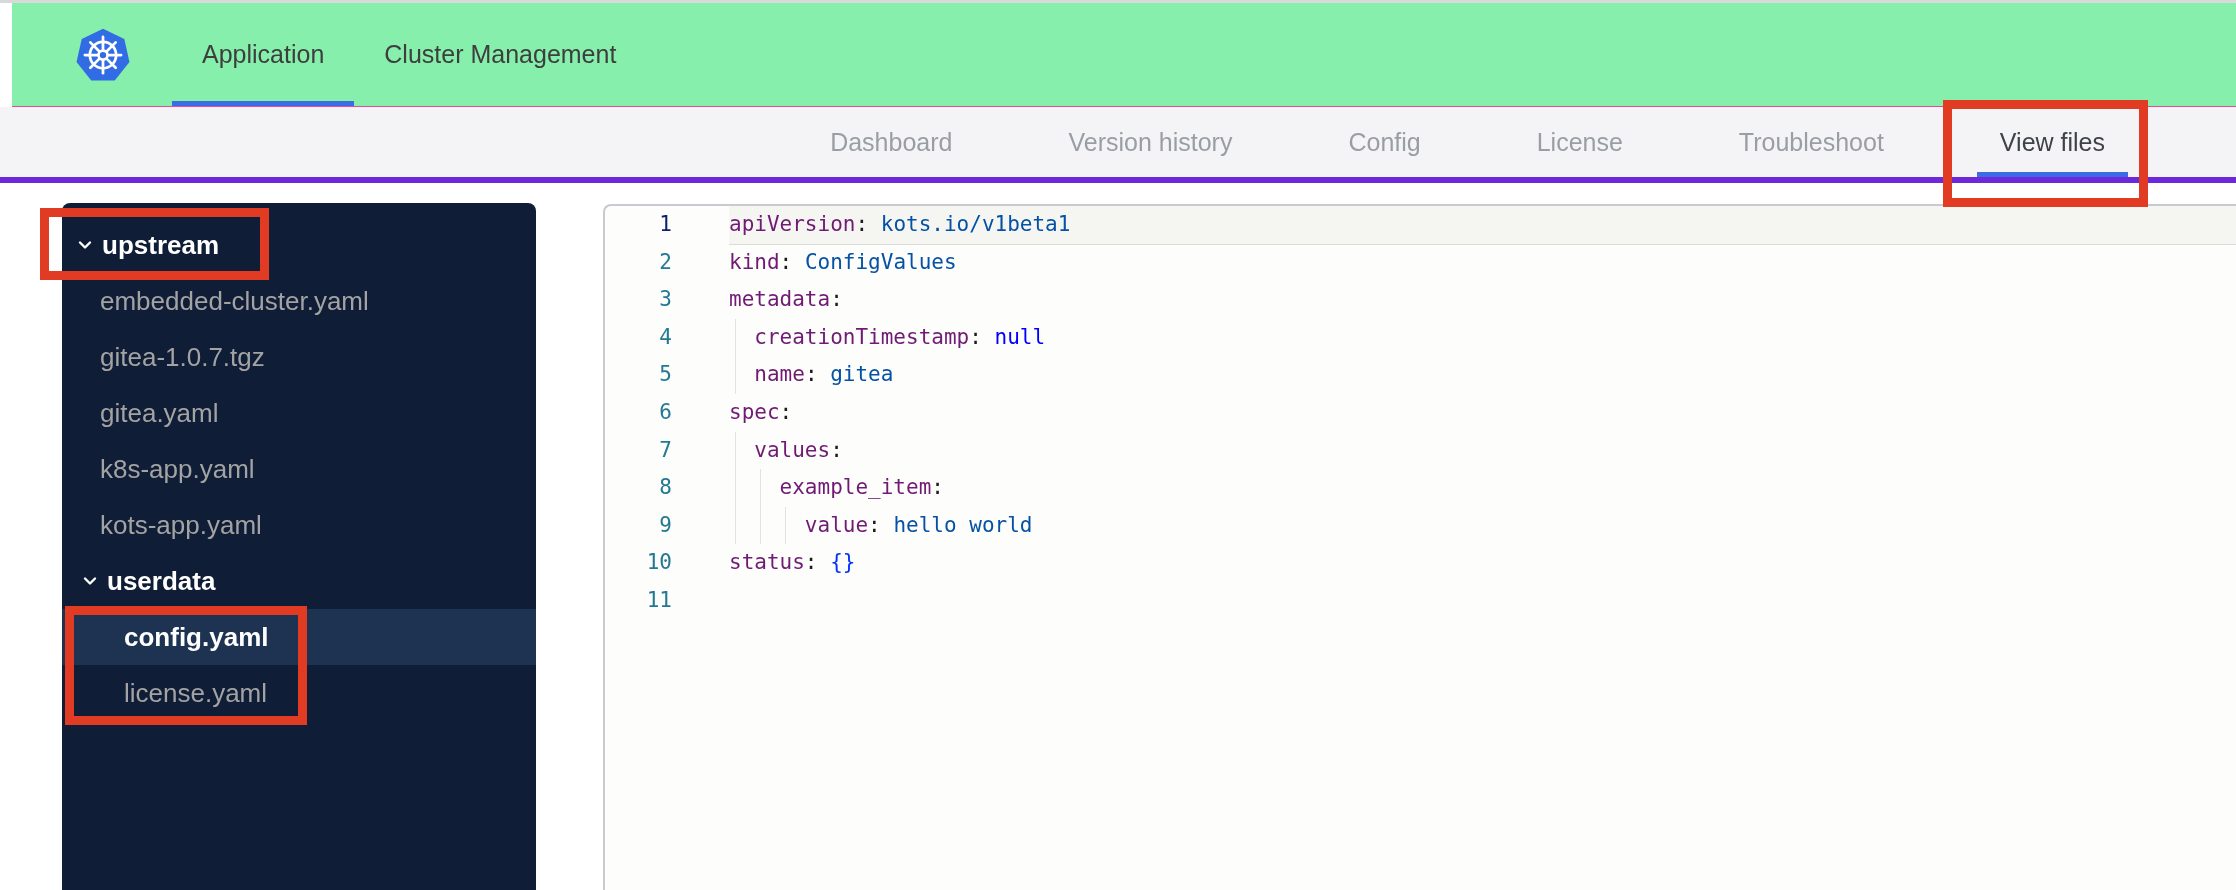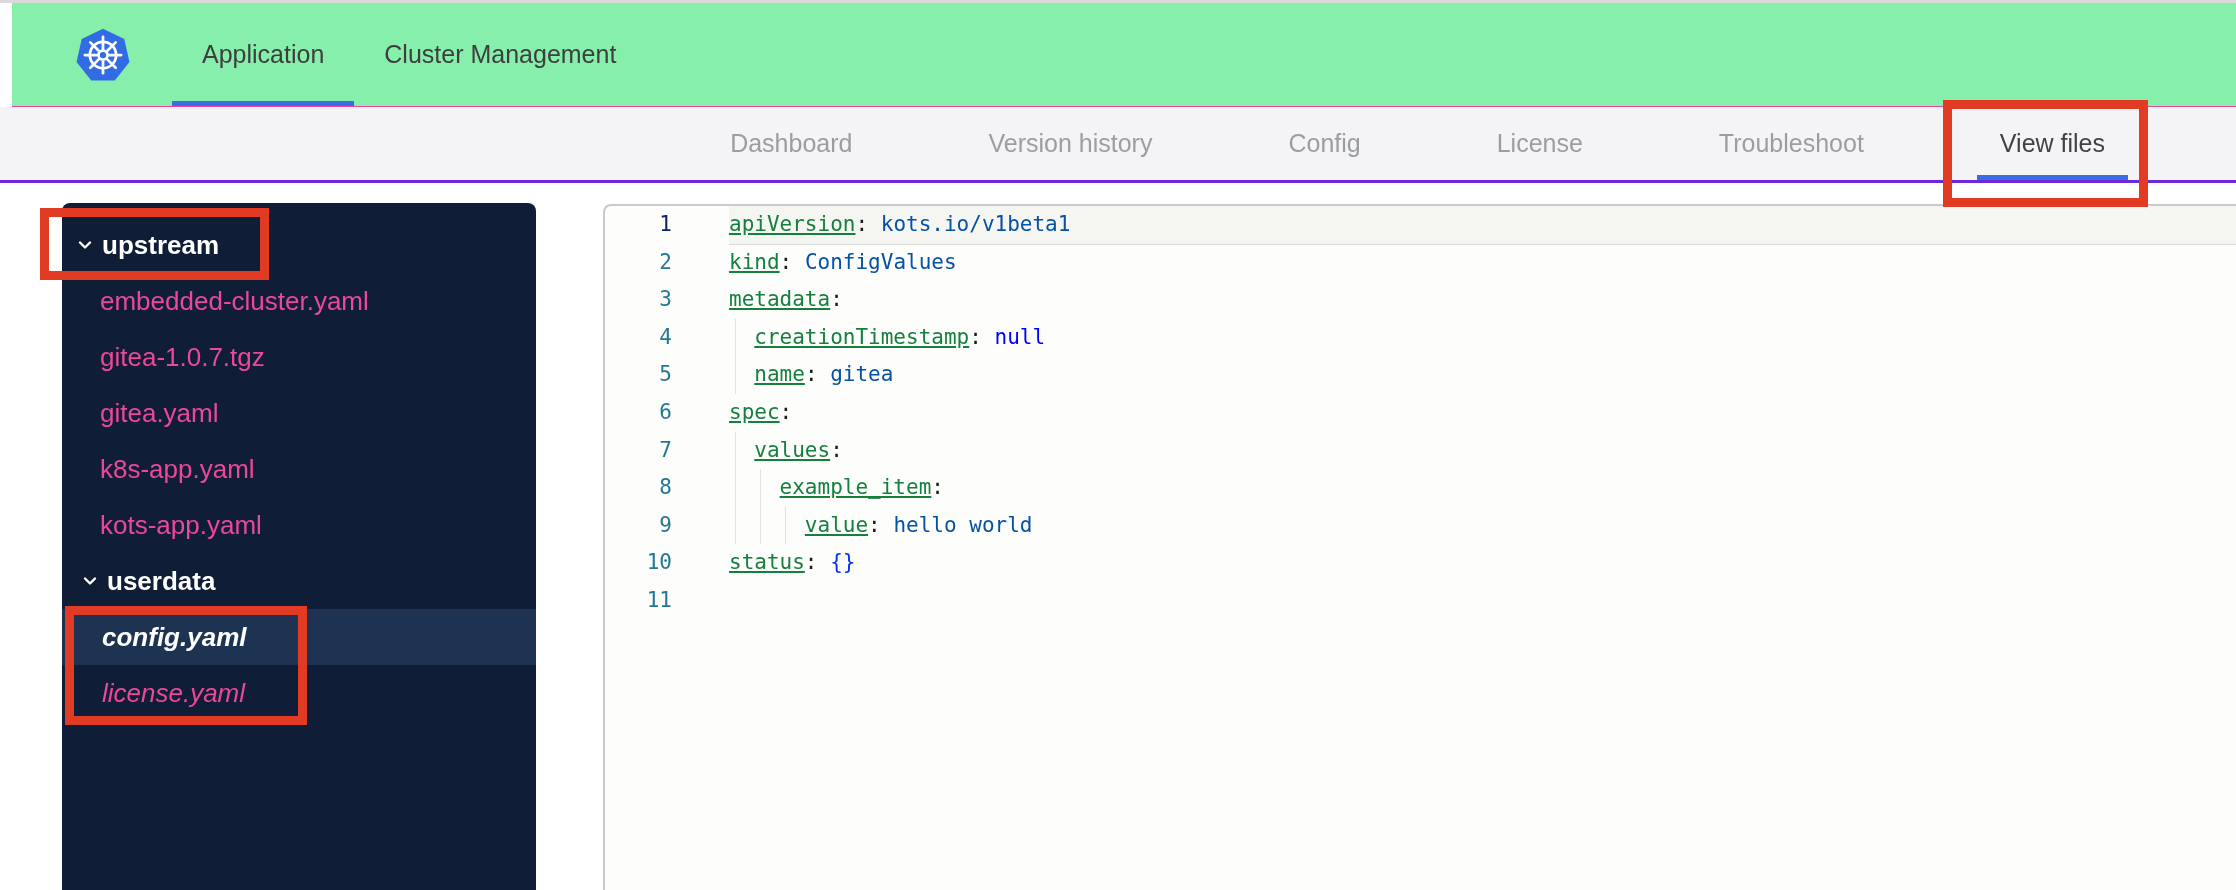--- a/index.html
+++ b/index.html
@@ -9,47 +9,47 @@
   }
   
   .top-strip{position:absolute;left:0;top:0;width:100%;height:3px;background:#d9d9d9;}
   
   .header{position:absolute;left:0;top:3px;width:100%;height:103px;background:#86efac;border-bottom:3px solid #ec4899;margin-left:12px;}
   .logo{position:absolute;left:62px;top:24px;width:58px;height:58px;}
   .header-tabs{position:absolute;left:160px;top:0;height:103px;display:flex;}
   .htab{display:flex;align-items:center;padding:0 30px;font-size:25px;color:#3e3e3e;cursor:pointer;}
   .htab.active{box-shadow:inset 0 -5px 0 #3c6ce4;}
   
-  .nav{position:absolute;left:0;top:107px;width:100%;height:76px;background:#f4f4f6;border-bottom:3px solid #6d28d9;
-       display:flex;justify-content:flex-end;align-items:stretch;gap:90px;padding-right:108px;box-sizing:border-box;}
+  .nav{position:absolute;left:0;top:107px;width:100%;height:76px;background:#f4f4f6;border-bottom:6px solid #6d28d9;
+       display:flex;justify-content:flex-end;align-items:stretch;gap:70px;padding-right:108px;box-sizing:border-box;}
   .ntab{display:flex;align-items:center;padding:0 23px;font-size:25px;color:#9a9ea3;cursor:pointer;}
   .ntab.active{color:#3f4347;box-shadow:inset 0 -5px 0 #3c6ce4;}
   
   .sidebar{position:absolute;left:62px;top:203px;width:474px;bottom:0;background:#101d36;border-radius:8px 8px 0 0;overflow:hidden;}
   .tree{padding-top:14px;}
-  .tree-row{height:56px;display:flex;align-items:center;font-size:26px;color:#ec4899;cursor:pointer;white-space:nowrap;}
+  .tree-row{height:56px;display:flex;align-items:center;font-size:26px;color:#a3a3a3;cursor:pointer;white-space:nowrap;}
   .tree-row.folder{color:#ffffff;font-weight:bold;}
   .tree-row.selected{background:#1e3352;color:#ffffff;font-weight:bold;}
   .tree-row.lvl0.folder{padding-left:13px;}
   .tree-row.lvl1.file{padding-left:38px;}
   .tree-row.lvl1.folder{padding-left:18px;}
-  .tree-row.lvl2.file{padding-left:40px;font-style:italic;}
+  .tree-row.lvl2.file{padding-left:62px;}
   .chev{margin-right:7px;flex:0 0 auto;}
   
   .editor{position:absolute;left:603px;top:204px;right:-2px;bottom:-2px;background:#fdfdfb;
           border:2px solid #c7cbd1;border-right:none;border-bottom:none;border-top-left-radius:8px;overflow:hidden;
           font-family:"DejaVu Sans Mono",monospace;font-size:21px;}
   .code-line{display:flex;height:37.6px;line-height:37.6px;}
   .ln{flex:0 0 67px;text-align:right;color:#237893;user-select:none;}
   .code-line.active .ln{color:#0b216f;}
   .code{flex:1;margin-left:57px;position:relative;white-space:pre;}
   .code-line.active .code{background:#f5f5f2;box-shadow:0 1px 0 #dadad7,0 -1px 0 #dadad7;}
   .guides{position:absolute;left:6px;top:0;bottom:0;
           background:repeating-linear-gradient(to right,#e2e2e0 0,#e2e2e0 1px,transparent 1px,transparent 25.2px);}
-  .tok-key{color:#15803d;text-decoration:underline;}
+  .tok-key{color:#701a75;}
   .tok-plain{color:#1c1c1c;}
   .tok-string{color:#0451a5;}
   .tok-keyword{color:#0000ff;}
   .tok-bracket{color:#0431fa;}
   
   .anno{position:absolute;border:9px solid #e23b24;box-sizing:border-box;z-index:20;pointer-events:none;}
   .anno-upstream{left:40px;top:208px;width:229px;height:72px;}
   .anno-userdata{left:65px;top:606px;width:242px;height:119px;}
   .anno-viewfiles{left:1943px;top:100px;width:205px;height:107px;}
 </style>

